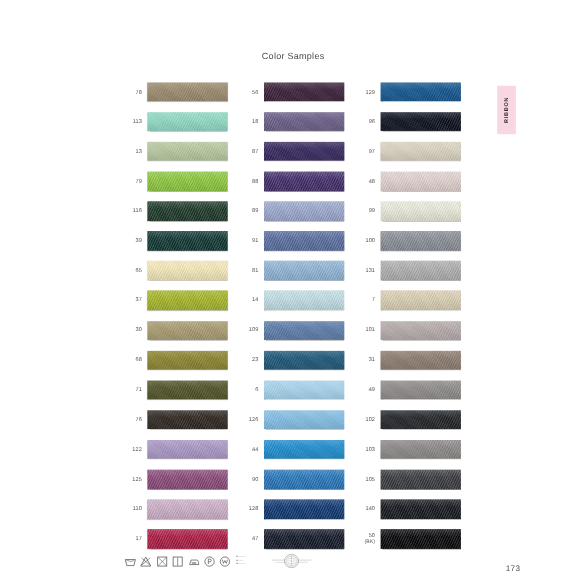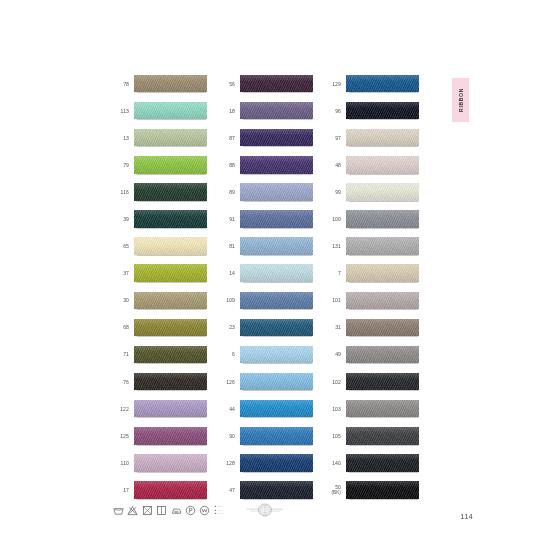--- a/index.html
+++ b/index.html
@@ -123,20 +123,21 @@
     font-size:7.4px;
     color:#4a4a4a;
     letter-spacing:.3px;
   }
 </style>
 </head>
 <body>
 
 <div class="page">
 
+  <div class="page-title">Color Samples</div>
 
   <div class="columns">
 
     <div class="column">
       <div class="swatch-row">
           <div class="swatch-label">78</div>
           <div class="swatch" style="background: rgb(154, 138, 109);"></div>
         </div>
       <div class="swatch-row">
           <div class="swatch-label">113</div>
@@ -405,15 +406,15 @@
         <ellipse cx="55" cy="24" rx="16" ry="15"></ellipse>
         <ellipse cx="55" cy="24" rx="12.5" ry="11.5" stroke-width=".9"></ellipse>
         <path d="M46 20 q9 -6 18 0 M46 28 q9 6 18 0" stroke-width=".8"></path>
         <path d="M55 13 V35 M45 24 H65" stroke-width=".7"></path>
         <path d="M40 22 H10 M70 22 H100" stroke-width=".8"></path>
         <path d="M41 27 H18 M69 27 H92" stroke-width=".6"></path>
       </svg>
     </span>
   </div>
 
-  <div class="page-number">114</div>
+  <div class="page-number">173</div>
 
 </div>
 
 </body></html>

